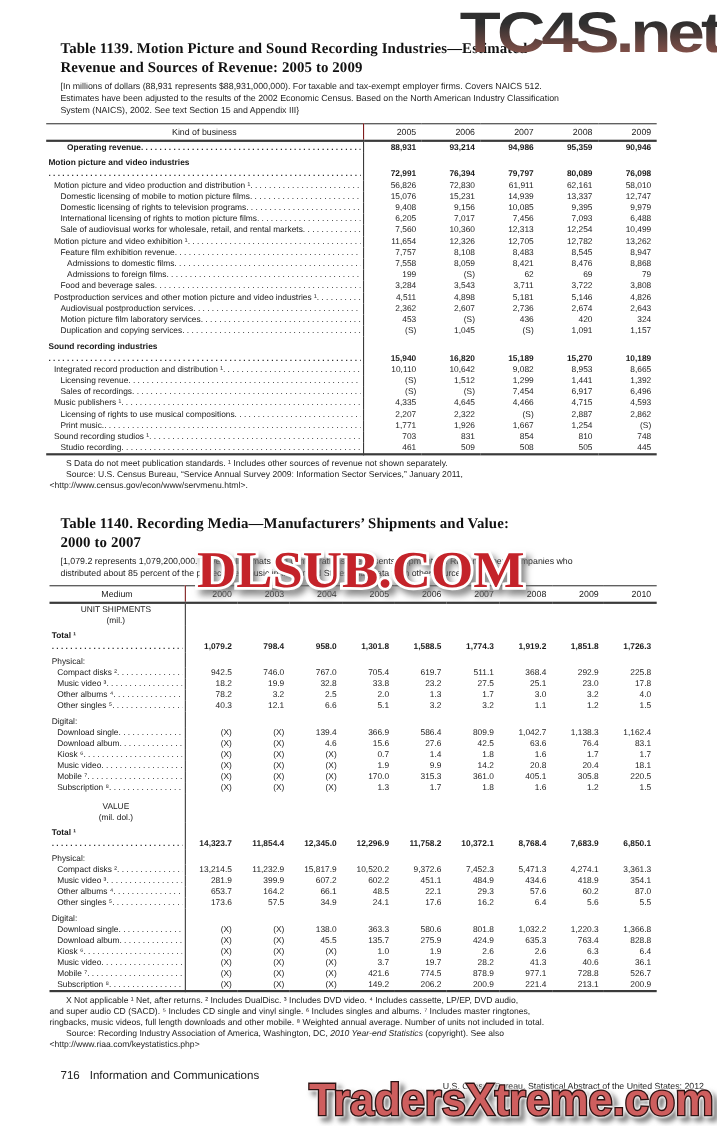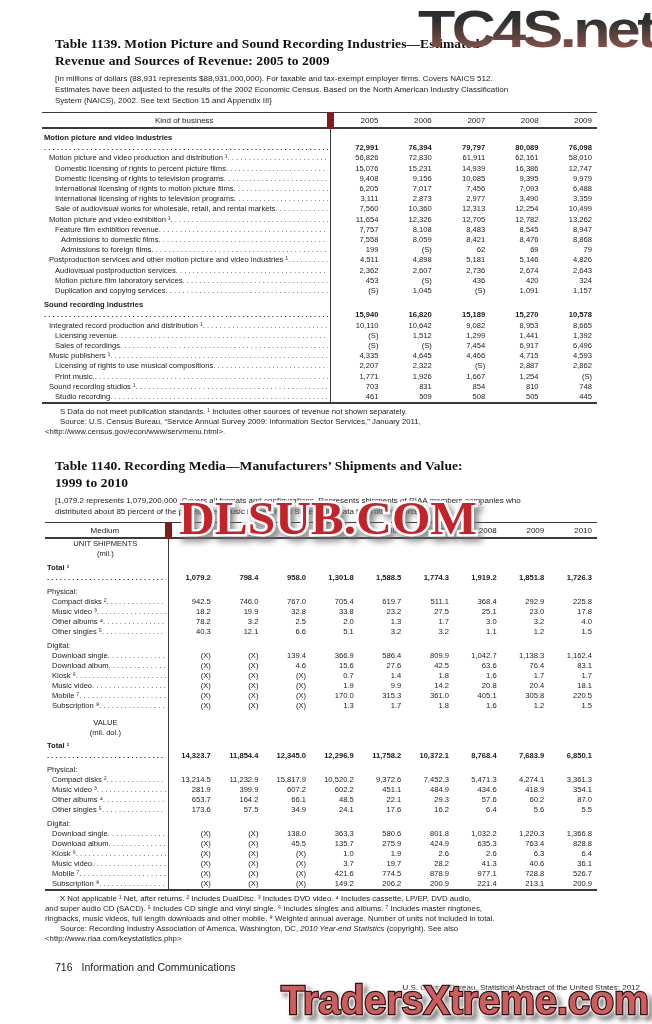--- a/index.html
+++ b/index.html
@@ -30,21 +30,21 @@
   table.t1140{margin:5px 0 0 45px;width:552px;}
   table.t1139 col.c-lbl{width:288px;}
   table.t1139 col.c-yr{width:53.4px;}
   table.t1140 col.c-lbl{width:123px;}
   table.t1140 col.c-yr{width:47.6px;}
 
   .dtable th{
     font-weight:normal;font-size:8px;color:#1a1a1a;
     border-bottom:2px solid #3a3a3a;padding:3px 5px 2px 0;text-align:right;
   }
-  .dtable th.lblhead{text-align:center;border-right:7px solid #7f1d1d;padding-right:0;}
+  .dtable th.lblhead{text-align:center;border-right:1px solid #7f1d1d;padding-right:0;}
 
   .dtable td{padding:0;height:10.2px;line-height:10.2px;vertical-align:bottom;}
   table.t1140 td{height:10px;line-height:10px;}
   .dtable td.val{text-align:right;padding-right:5px;font-variant-numeric:tabular-nums;}
   .dtable td.lblcell{border-right:1px solid #3a3a3a;padding-right:2px;overflow:hidden;}
 
   .lbl{display:flex;align-items:baseline;overflow:hidden;}
   .txt{white-space:nowrap;flex:0 0 auto;}
   .dots{flex:1 1 auto;overflow:hidden;white-space:nowrap;color:#2a2a2a;}
   .dots::after{content:" . . . . . . . . . . . . . . . . . . . . . . . . . . . . . . . . . . . . . . . . . . . . . . . . . . . . . . . . . . . . . . . . . . . . . . . . . . . .";}
@@ -108,20 +108,33 @@
       <tr>
         <th class="lblhead">Kind of business</th>
         <th>2005</th>
         <th>2006</th>
         <th>2007</th>
         <th>2008</th>
         <th>2009</th>
       </tr>
     </thead>
     <tbody>
+        <tr class="data ind3 bold">
+          <td class="lblcell">
+            <span class="lbl">
+              <span class="txt">Operating revenue</span>
+              <span class="dots"></span>
+            </span>
+          </td>
+          <td class="val">88,931</td>
+          <td class="val">93,214</td>
+          <td class="val">94,986</td>
+          <td class="val">95,359</td>
+          <td class="val">90,946</td>
+        </tr>
         <tr class="data ind0 bold gap">
           <td class="lblcell">
             <span class="lbl">
               <span class="txt">Motion picture and video industries</span>
               <span class="dots"></span>
             </span>
           </td>
           <td class="val">72,991</td>
           <td class="val">76,394</td>
           <td class="val">79,797</td>
@@ -137,28 +150,28 @@
           </td>
           <td class="val">56,826</td>
           <td class="val">72,830</td>
           <td class="val">61,911</td>
           <td class="val">62,161</td>
           <td class="val">58,010</td>
         </tr>
         <tr class="data ind2">
           <td class="lblcell">
             <span class="lbl">
-              <span class="txt">Domestic licensing of rights to percent picture films</span>
+              <span class="txt">Domestic licensing of mobile to motion picture films</span>
               <span class="dots"></span>
             </span>
           </td>
           <td class="val">15,076</td>
           <td class="val">15,231</td>
           <td class="val">14,939</td>
-          <td class="val">16,386</td>
+          <td class="val">13,337</td>
           <td class="val">12,747</td>
         </tr>
         <tr class="data ind2">
           <td class="lblcell">
             <span class="lbl">
               <span class="txt">Domestic licensing of rights to television programs</span>
               <span class="dots"></span>
             </span>
           </td>
           <td class="val">9,408</td>
@@ -176,33 +189,20 @@
           </td>
           <td class="val">6,205</td>
           <td class="val">7,017</td>
           <td class="val">7,456</td>
           <td class="val">7,093</td>
           <td class="val">6,488</td>
         </tr>
         <tr class="data ind2">
           <td class="lblcell">
             <span class="lbl">
-              <span class="txt">International licensing of rights to television programs</span>
-              <span class="dots"></span>
-            </span>
-          </td>
-          <td class="val">3,111</td>
-          <td class="val">2,873</td>
-          <td class="val">2,977</td>
-          <td class="val">3,490</td>
-          <td class="val">3,359</td>
-        </tr>
-        <tr class="data ind2">
-          <td class="lblcell">
-            <span class="lbl">
               <span class="txt">Sale of audiovisual works for wholesale, retail, and rental markets</span>
               <span class="dots"></span>
             </span>
           </td>
           <td class="val">7,560</td>
           <td class="val">10,360</td>
           <td class="val">12,313</td>
           <td class="val">12,254</td>
           <td class="val">10,499</td>
         </tr>
@@ -251,20 +251,33 @@
               <span class="txt">Admissions to foreign films</span>
               <span class="dots"></span>
             </span>
           </td>
           <td class="val">199</td>
           <td class="val">(S)</td>
           <td class="val">62</td>
           <td class="val">69</td>
           <td class="val">79</td>
         </tr>
+        <tr class="data ind2">
+          <td class="lblcell">
+            <span class="lbl">
+              <span class="txt">Food and beverage sales</span>
+              <span class="dots"></span>
+            </span>
+          </td>
+          <td class="val">3,284</td>
+          <td class="val">3,543</td>
+          <td class="val">3,711</td>
+          <td class="val">3,722</td>
+          <td class="val">3,808</td>
+        </tr>
         <tr class="data ind1">
           <td class="lblcell">
             <span class="lbl">
               <span class="txt">Postproduction services and other motion picture and video industries ¹</span>
               <span class="dots"></span>
             </span>
           </td>
           <td class="val">4,511</td>
           <td class="val">4,898</td>
           <td class="val">5,181</td>
@@ -314,21 +327,21 @@
           <td class="lblcell">
             <span class="lbl">
               <span class="txt">Sound recording industries</span>
               <span class="dots"></span>
             </span>
           </td>
           <td class="val">15,940</td>
           <td class="val">16,820</td>
           <td class="val">15,189</td>
           <td class="val">15,270</td>
-          <td class="val">10,578</td>
+          <td class="val">10,189</td>
         </tr>
         <tr class="data ind1">
           <td class="lblcell">
             <span class="lbl">
               <span class="txt">Integrated record production and distribution ¹</span>
               <span class="dots"></span>
             </span>
           </td>
           <td class="val">10,110</td>
           <td class="val">10,642</td>
@@ -431,21 +444,21 @@
   </table>
 
   <div class="footnotes">
     <div class="fn fn-indent">S Data do not meet publication standards. ¹ Includes other sources of revenue not shown separately.</div>
     <div class="fn fn-indent">Source: U.S. Census Bureau, “Service Annual Survey 2009: Information Sector Services,” January 2011,</div>
     <div class="fn">&lt;http://www.census.gov/econ/www/servmenu.html&gt;.</div>
   </div>
 
   <div class="tbl-title t1140-title">
     <div>Table 1140. Recording Media—Manufacturers’ Shipments and Value:</div>
-    <div>1999 to 2010</div>
+    <div>2000 to 2007</div>
   </div>
 
   <div class="headnote">
     <div>[1,079.2 represents 1,079,200,000. Covers all formats and configurations. Represents shipments of RIAA members companies who</div>
     <div>distributed about 85 percent of the prerecorded music in the United States, plus data from other sources]</div>
   </div>
 
   <table class="dtable t1140">
     <colgroup>
       <col class="c-lbl">

